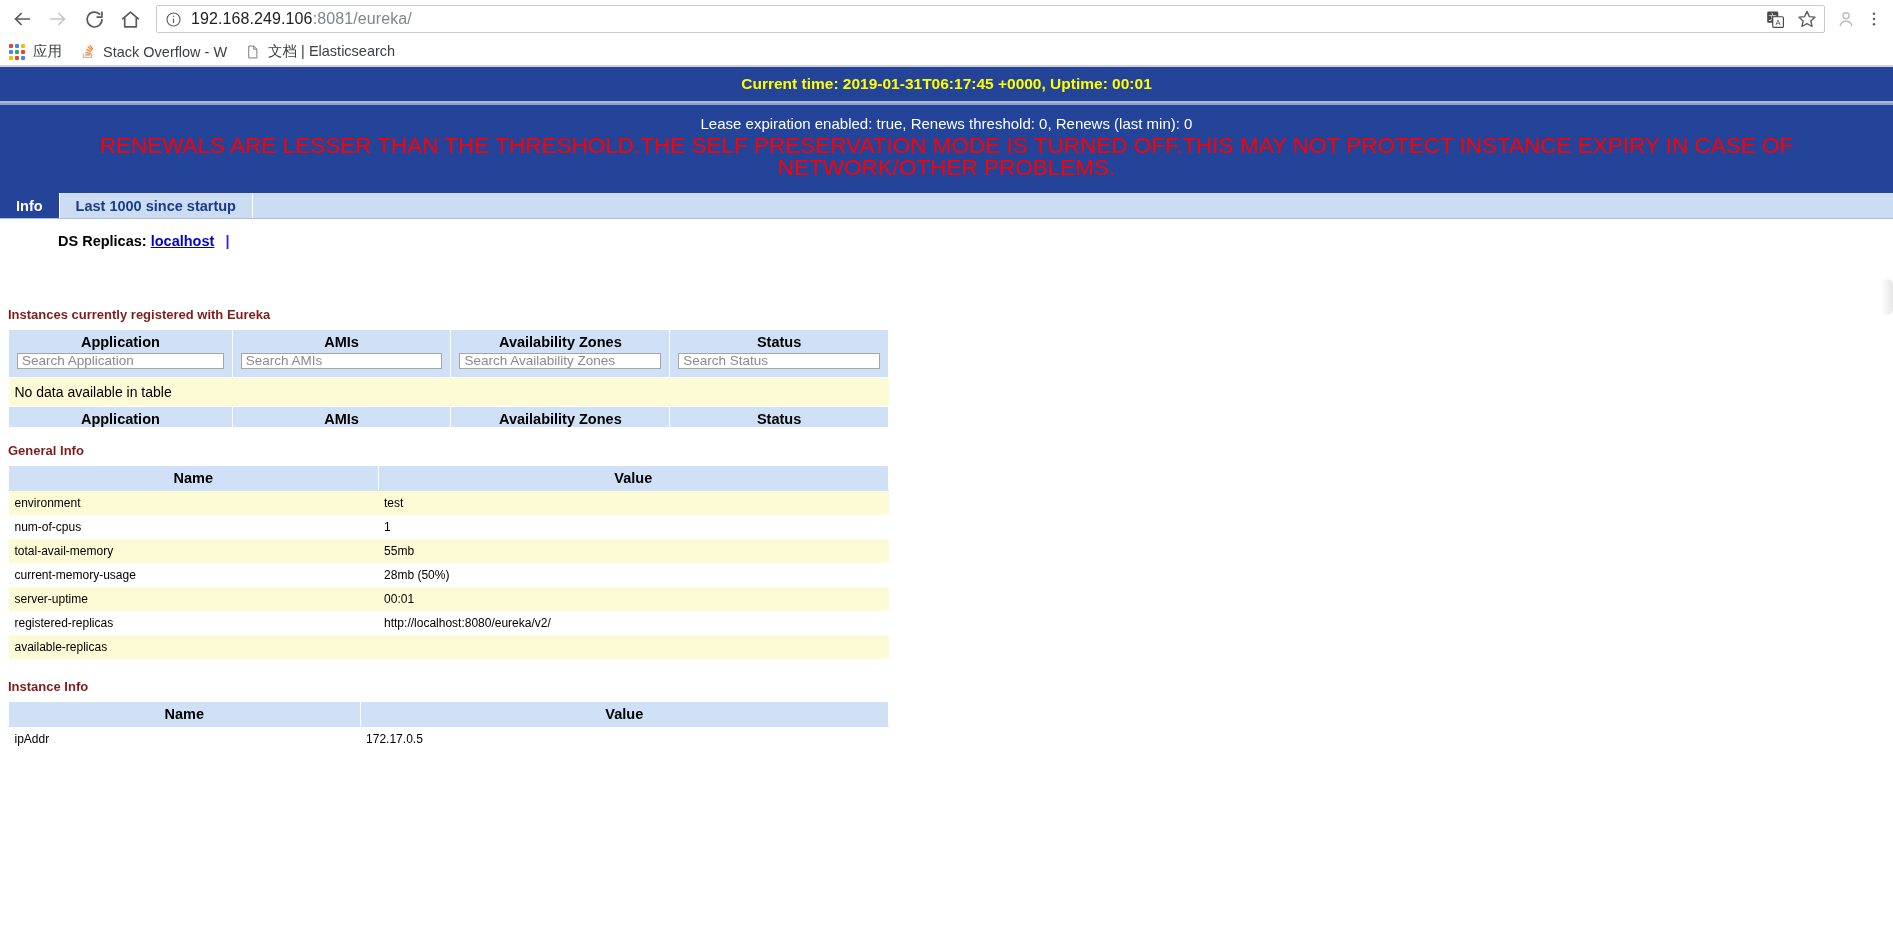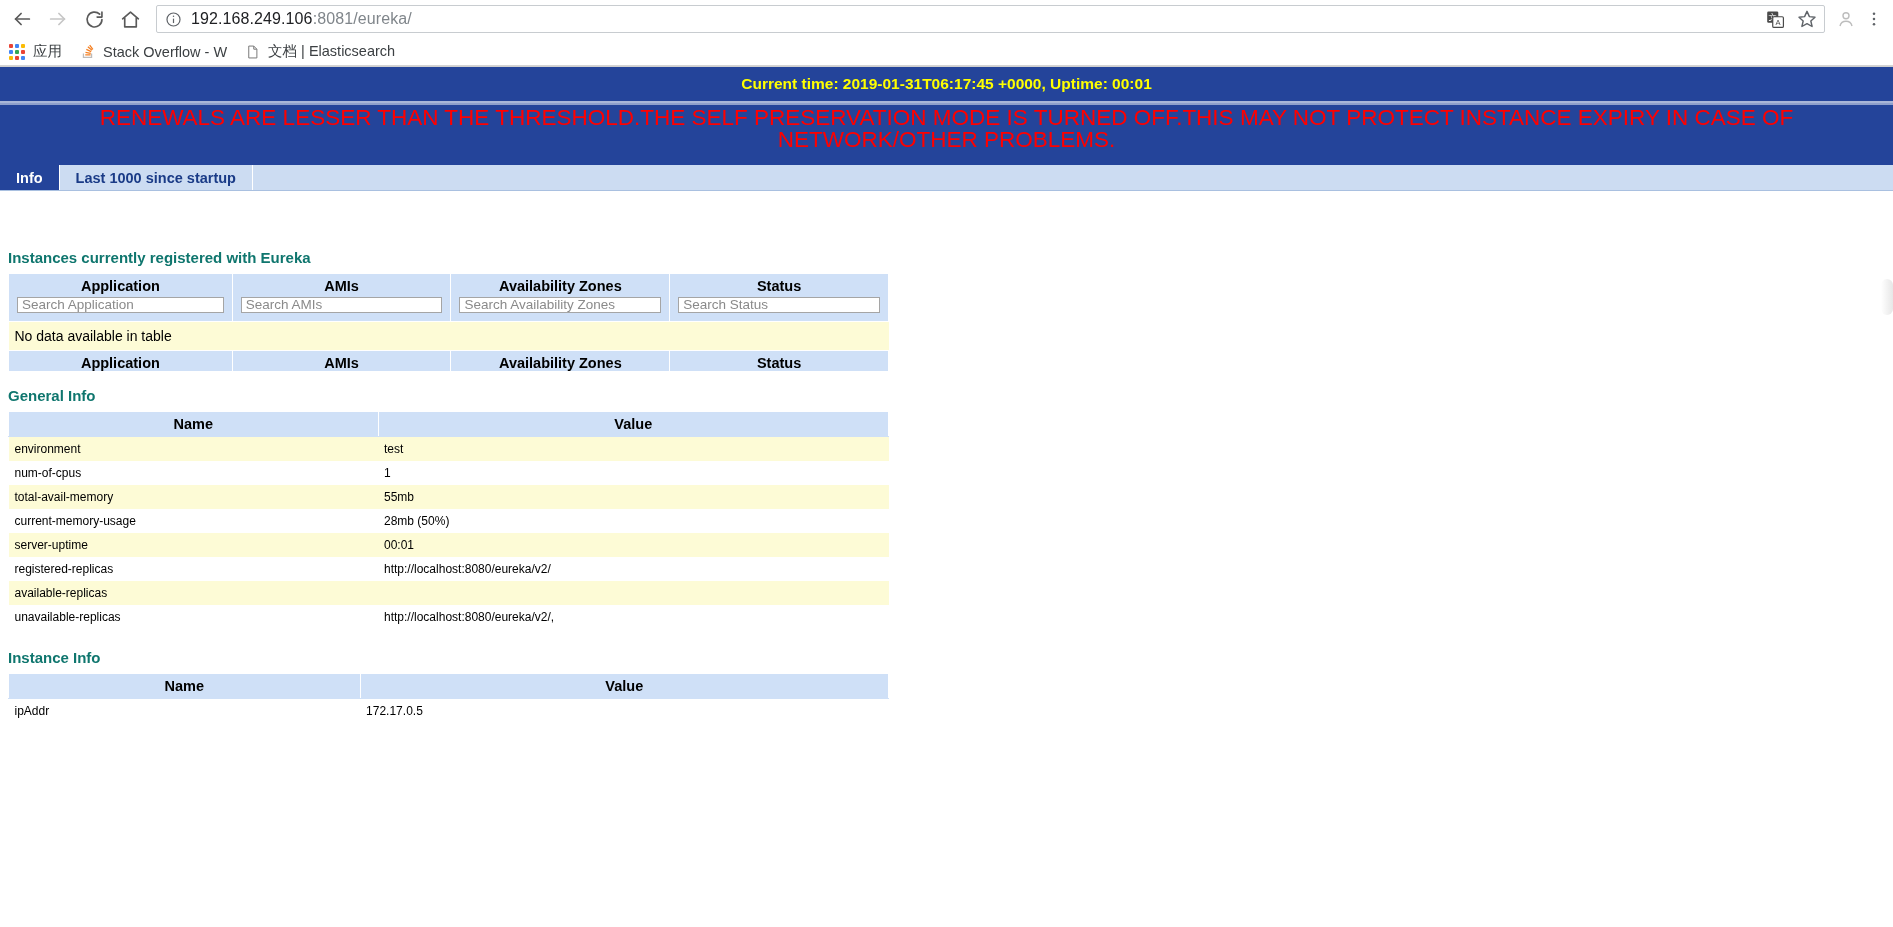--- a/index.html
+++ b/index.html
@@ -182,22 +182,22 @@
     color: #000000;
   }
   #ds-replicas a {
     color: #0000cc;
     text-decoration: underline;
     font-weight: bold;
   }
   #ds-replicas .pipe { color:#2b2bdd; font-weight: bold; margin-left: 7px;}
 
   .section-title {
-    color: #0f766e;
-    font-size: 15px;
+    color: #7f1d1d;
+    font-size: 13px;
     font-weight: bold;
     margin: 8px 0 7px 8px;
   }
   #title-instances { margin-top: 58px; }
   #title-general { margin-top: 16px; }
   #title-instance-info { margin-top: 20px; }
 
   table.euk {
     border-collapse: collapse;
     width: 881px;
@@ -387,35 +387,41 @@
     </div>
 
   </div>
 </div>
 
 <div id="page">
 
   <div id="banner">
     <div id="banner-time">Current time: 2019-01-31T06:17:45 +0000, Uptime: 00:01</div>
     <div id="banner-rule"></div>
+    <div id="lease-line">Lease expiration enabled: true, Renews threshold: 0, Renews (last min): 0</div>
     <div id="renewal-warning">RENEWALS ARE LESSER THAN THE THRESHOLD.THE SELF PRESERVATION MODE IS TURNED OFF.THIS MAY NOT PROTECT INSTANCE EXPIRY IN CASE OF NETWORK/OTHER PROBLEMS.</div>
   </div>
 
   <div id="tabbar">
     <div class="tab active">
       <span>Info</span>
     </div>
     <div class="tab">
       <span>Last 1000 since startup</span>
     </div>
     <div class="tab-filler"></div>
   </div>
 
   <div id="content">
 
+    <div id="ds-replicas">
+      <span>DS Replicas:</span>
+      <a href="#">localhost</a>
+      <span class="pipe">|</span>
+    </div>
 
     <div class="section-title" id="title-instances">Instances currently registered with Eureka</div>
 
     <table class="euk" id="instances-table">
       <thead>
         <tr>
           <th style="width:224px">Application</th>
           <th style="width:219px">AMIs</th>
           <th style="width:219px">Availability Zones</th>
           <th style="width:219px">Status</th>
@@ -481,24 +487,20 @@
           <td>00:01</td>
         </tr>
         <tr class="even">
           <td>registered-replicas</td>
           <td>http://localhost:8080/eureka/v2/</td>
         </tr>
         <tr class="odd">
           <td>available-replicas</td>
           <td></td>
         </tr>
-        <tr class="even">
-          <td>unavailable-replicas</td>
-          <td>http://localhost:8080/eureka/v2/,</td>
-        </tr>
       </tbody>
     </table>
 
     <div class="section-title" id="title-instance-info">Instance Info</div>
 
     <table class="euk" id="instance-info-table">
       <thead>
         <tr>
           <th id="ii-col-name">Name</th>
           <th id="ii-col-value">Value</th>

